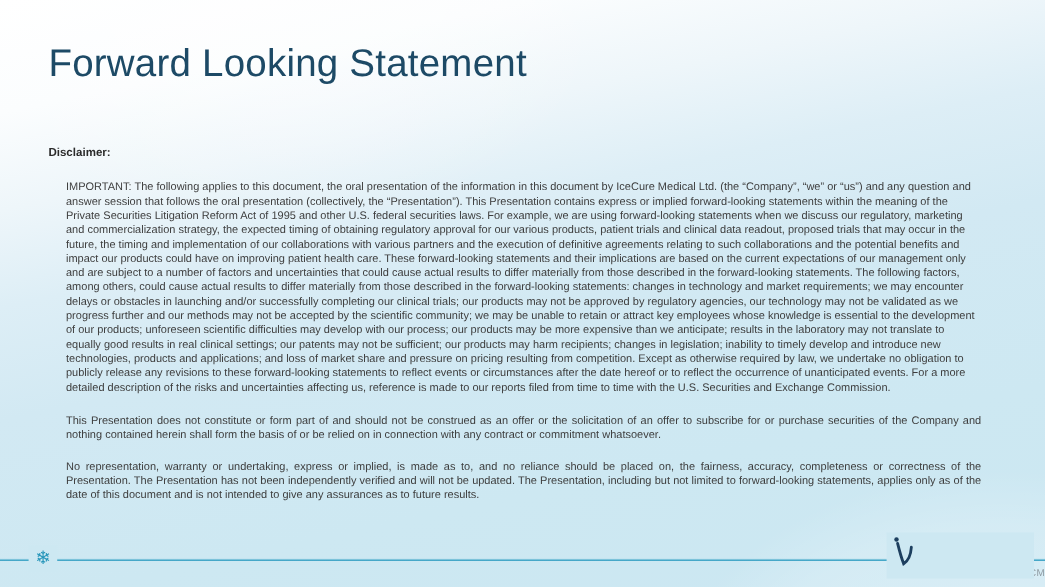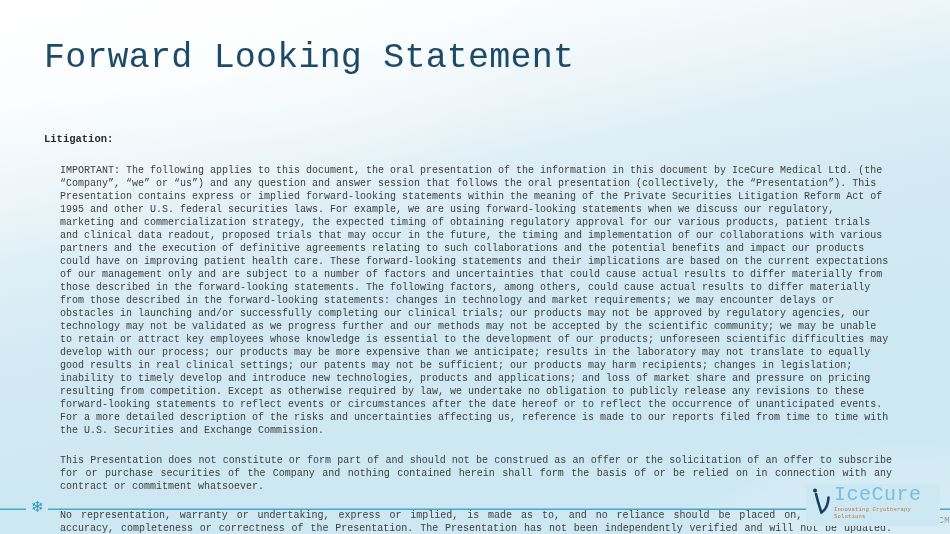--- a/index.html
+++ b/index.html
@@ -1,21 +1,21 @@
 <!DOCTYPE html>
 <html><head>
 <meta charset="utf-8">
 <style>
   html,body{margin:0;padding:0;background:#888;}
   .slide{
     position:relative;
     width:950px;height:534px;
     margin:0 auto;
     overflow:hidden;
-    font-family:Liberation Mono, monospace;
+    font-family:Liberation Sans, sans-serif;
     background:linear-gradient(168deg,#ffffff 0%,#fbfdfe 14%,#eef6fa 26%,#ddeef6 38%,#d2e9f3 52%,#cde8f2 75%,#cbe7f2 100%);
   }
   
   .swoosh1{
     position:absolute;left:480px;top:340px;width:860px;height:620px;
     border-radius:50%;
     background:radial-gradient(closest-side,rgba(255,255,255,0.35),rgba(255,255,255,0.18) 55%,rgba(255,255,255,0) 72%);
     pointer-events:none;
   }
   .swoosh2{
@@ -84,40 +84,36 @@
 <body>
 
 <div class="slide">
 
   <div class="swoosh2"></div>
   <div class="swoosh1"></div>
 
   <div class="title">Forward Looking Statement</div>
 
   <div class="body-text">
-    <div class="disclaimer">Litigation:</div>
+    <div class="disclaimer">Disclaimer:</div>
     <p class="para p1">IMPORTANT: The following applies to this document, the oral presentation of the information in this document by IceCure Medical Ltd. (the “Company”, “we” or “us”) and any question and answer session that follows the oral presentation (collectively, the “Presentation”).  This Presentation contains express or implied forward-looking statements within the meaning of the Private Securities Litigation Reform Act of 1995 and other U.S. federal securities laws. For example, we are using forward-looking statements when we discuss our regulatory, marketing and commercialization strategy, the expected timing of obtaining regulatory approval for our various products, patient trials and clinical data readout, proposed trials that may occur in the future, the timing and implementation of our collaborations with various partners and the execution of definitive agreements relating to such collaborations and the potential benefits and impact our products could have on improving patient health care. These forward-looking statements and their implications are based on the current expectations of our management only and are subject to a number of factors and uncertainties that could cause actual results to differ materially from those described in the forward-looking statements. The following factors, among others, could cause actual results to differ materially from those described in the forward-looking statements: changes in technology and market requirements; we may encounter delays or obstacles in launching and/or successfully completing our clinical trials; our products may not be approved by regulatory agencies, our technology may not be validated as we progress further and our methods may not be accepted by the scientific community; we may be unable to retain or attract key employees whose knowledge is essential to the development of our products; unforeseen scientific difficulties may develop with our process; our products may be more expensive than we anticipate; results in the laboratory may not translate to equally good results in real clinical settings; our patents may not be sufficient; our products may harm recipients; changes in legislation; inability to timely develop and introduce new technologies, products and applications; and loss of market share and pressure on pricing resulting from competition. Except as otherwise required by law, we undertake no obligation to publicly release any revisions to these forward-looking statements to reflect events or circumstances after the date hereof or to reflect the occurrence of unanticipated events. For a more detailed description of the risks and uncertainties affecting us, reference is made to our reports filed from time to time with the U.S. Securities and Exchange Commission.</p>
     <p class="para p2">This Presentation does not constitute or form part of and should not be construed as an offer or the solicitation of an offer to subscribe for or purchase securities of the Company and nothing contained herein shall form the basis of or be relied on in connection with any contract or commitment whatsoever.</p>
     <p class="para p3">No representation, warranty or undertaking, express or implied, is made as to, and no reliance should be placed on, the fairness, accuracy, completeness or correctness of the Presentation. The Presentation has not been independently verified and will not be updated. The Presentation, including but not limited to forward-looking statements, applies only as of the date of this document and is not intended to give any assurances as to future results.</p>
   </div>
 
   <div class="footer-line"></div>
 
   <span class="snowflake">❄</span>
 
   <div class="ticker">Nasdaq &amp; TASE: ICCM</div>
 
   <div class="logo">
     <span class="logo-mark">
       <svg width="22" height="32" viewBox="0 0 22 32">
         <circle cx="5" cy="4.5" r="2" fill="#1d3f5f"></circle>
         <path d="M6 8 C 7.5 14, 9 20, 11.5 26.5 C 15.5 24, 18 18.5, 18.5 11.5" fill="none" stroke="#1d3f5f" stroke-width="2.6" stroke-linecap="round"></path>
       </svg>
     </span>
-    <span class="logo-textcol">
-      <span class="logo-word">IceCure</span>
-      <span class="logo-tagline">Innovating Cryotherapy Solutions</span>
-    </span>
   </div>
 
   <div class="page-number">2</div>
 
 </div>
 
 </body></html>

